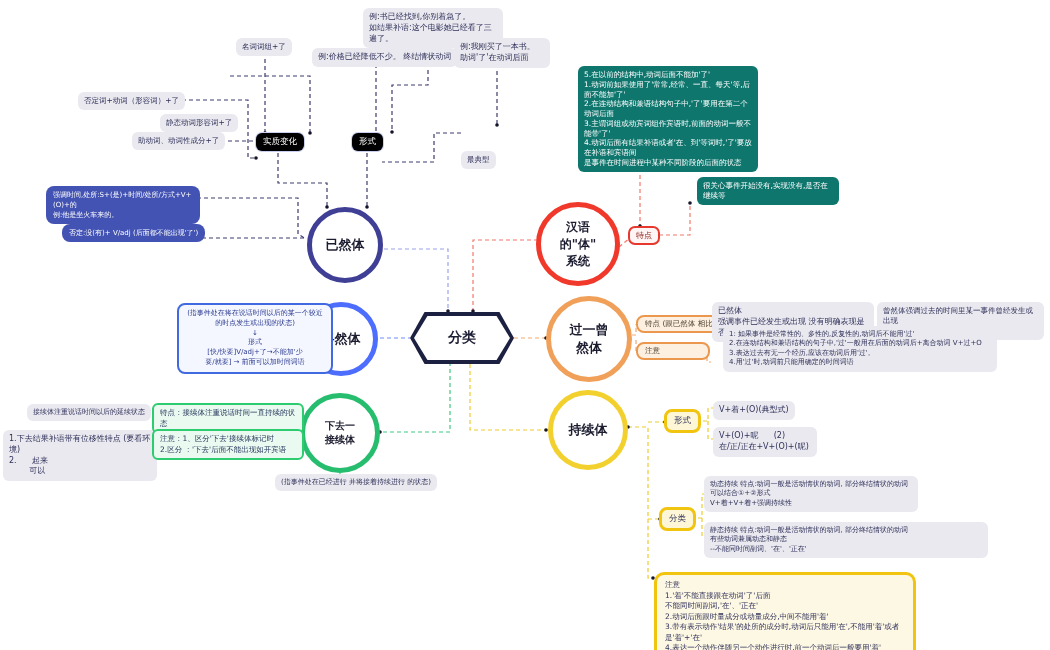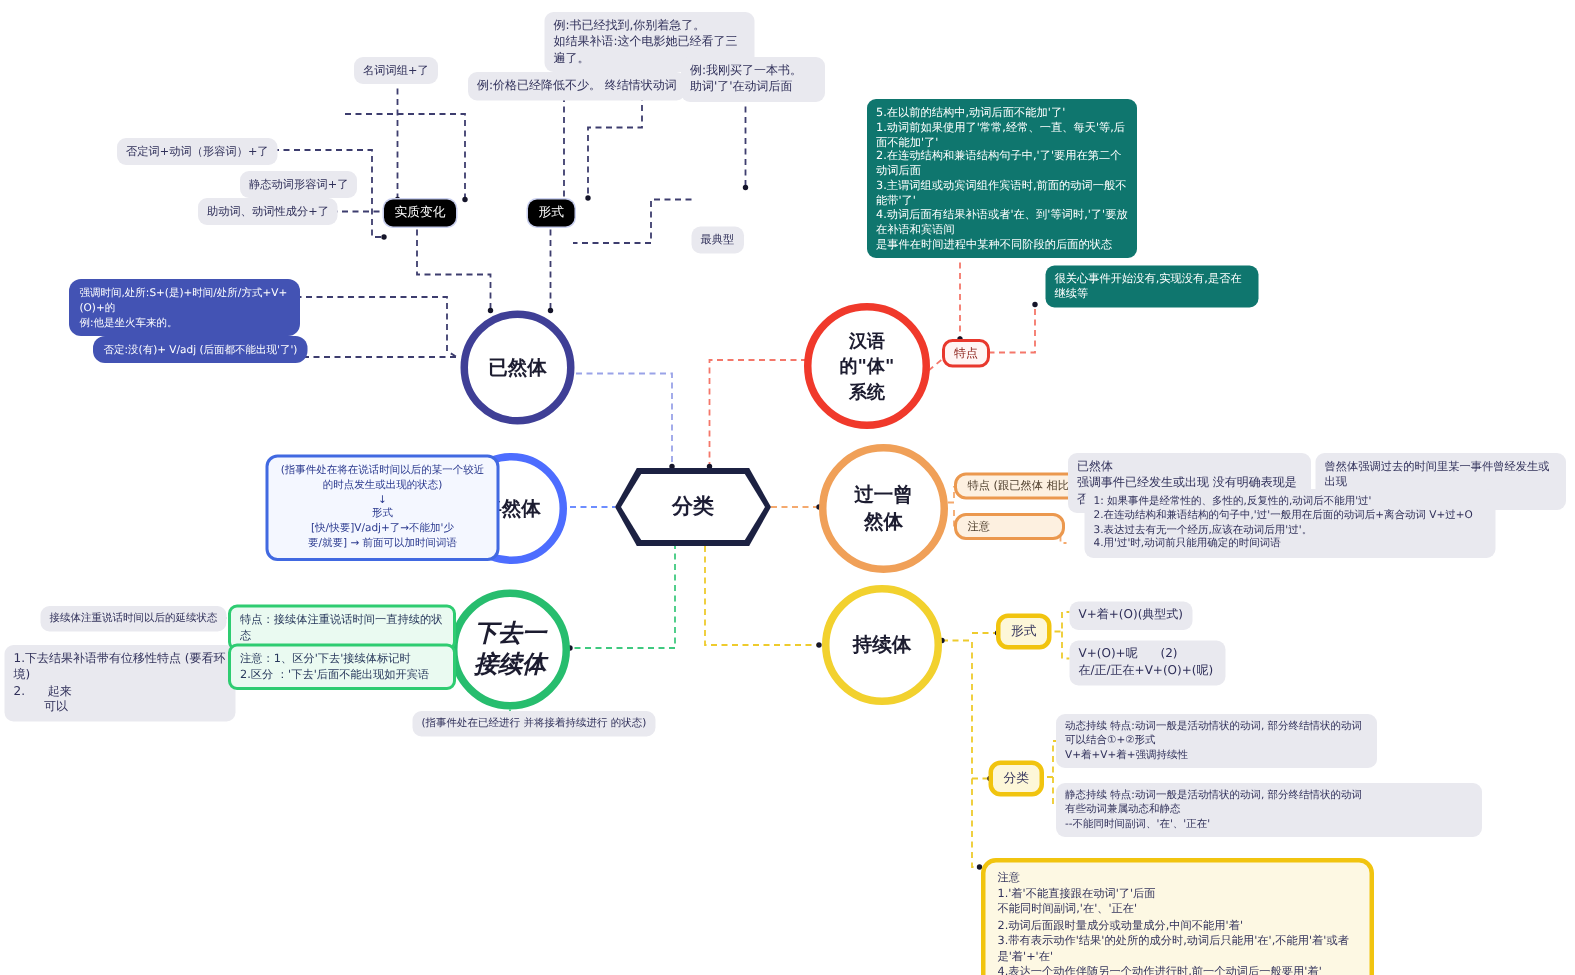--- a/index.html
+++ b/index.html
@@ -131,21 +131,21 @@
     </g>
   </svg>
 
   <div class="hex" style="left:410px;top:312px;width:104px;height:52px;">
     <div class="hex-inner"></div>
     <span class="hex-label">分类</span>
   </div>
 
   <div class="circle" style="left:307px;top:207px;width:76px;height:76px;border:5px solid #3f3f96;font-size:13px;">已然体</div>
   <div class="circle" style="left:304px;top:302px;width:74px;height:74px;border:5px solid #4d6dff;font-size:13px;">将然体</div>
-  <div class="circle" style="left:300px;top:393px;width:80px;height:80px;border:5px solid #27bd6e;font-size:16px;font-style:italic;">下去一
+  <div class="circle" style="left:300px;top:393px;width:80px;height:80px;border:5px solid #27bd6e;font-size:10px;">下去一
 接续体</div>
   <div class="circle" style="left:536px;top:202px;width:84px;height:84px;border:5px solid #f0392b;font-size:12px;">汉语
 的"体"
 系统</div>
   <div class="circle" style="left:546px;top:296px;width:86px;height:86px;border:5px solid #f0a058;font-size:13px;">过一曾
 然体</div>
   <div class="circle" style="left:548px;top:390px;width:80px;height:80px;border:5px solid #f2d12e;font-size:13px;">持续体</div>
 
   <div class="note nowrap" style="left:236px;top:38px;font-size:7.5px;">名词词组+了</div>
   <div class="note nowrap" style="left:160px;top:68px;font-size:7.5px;margin-top:46px;">静态动词形容词+了</div>

